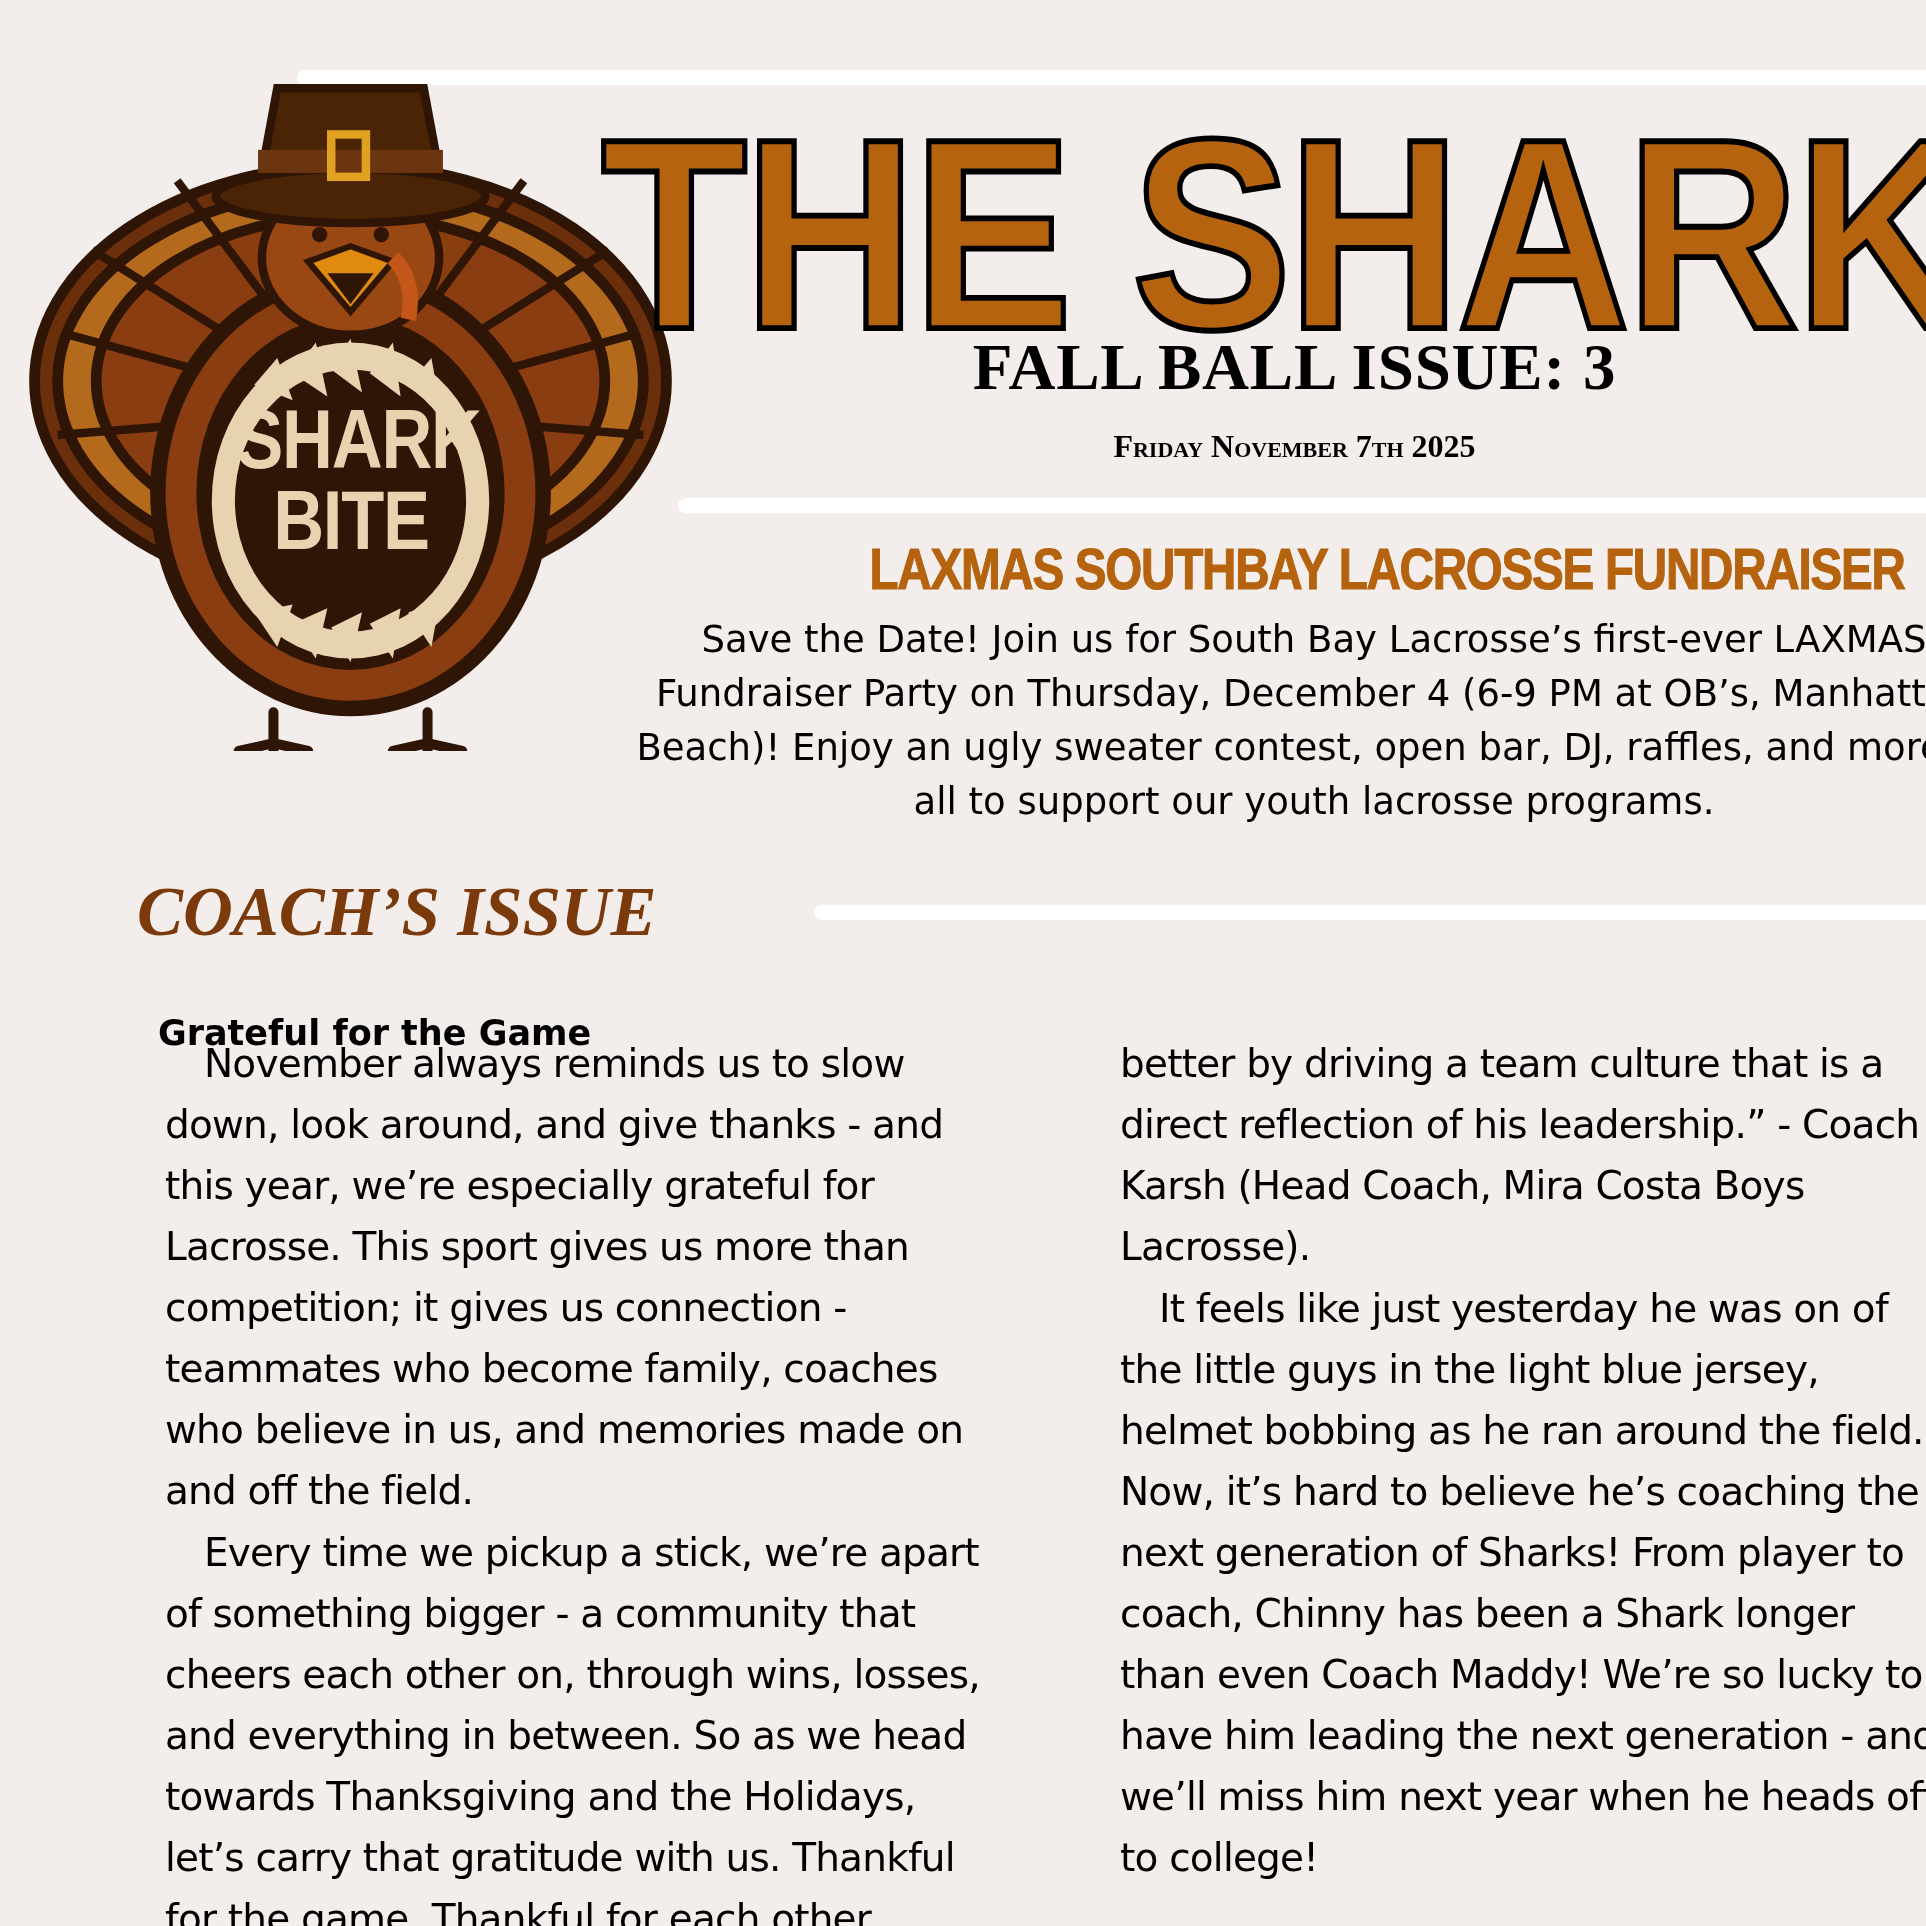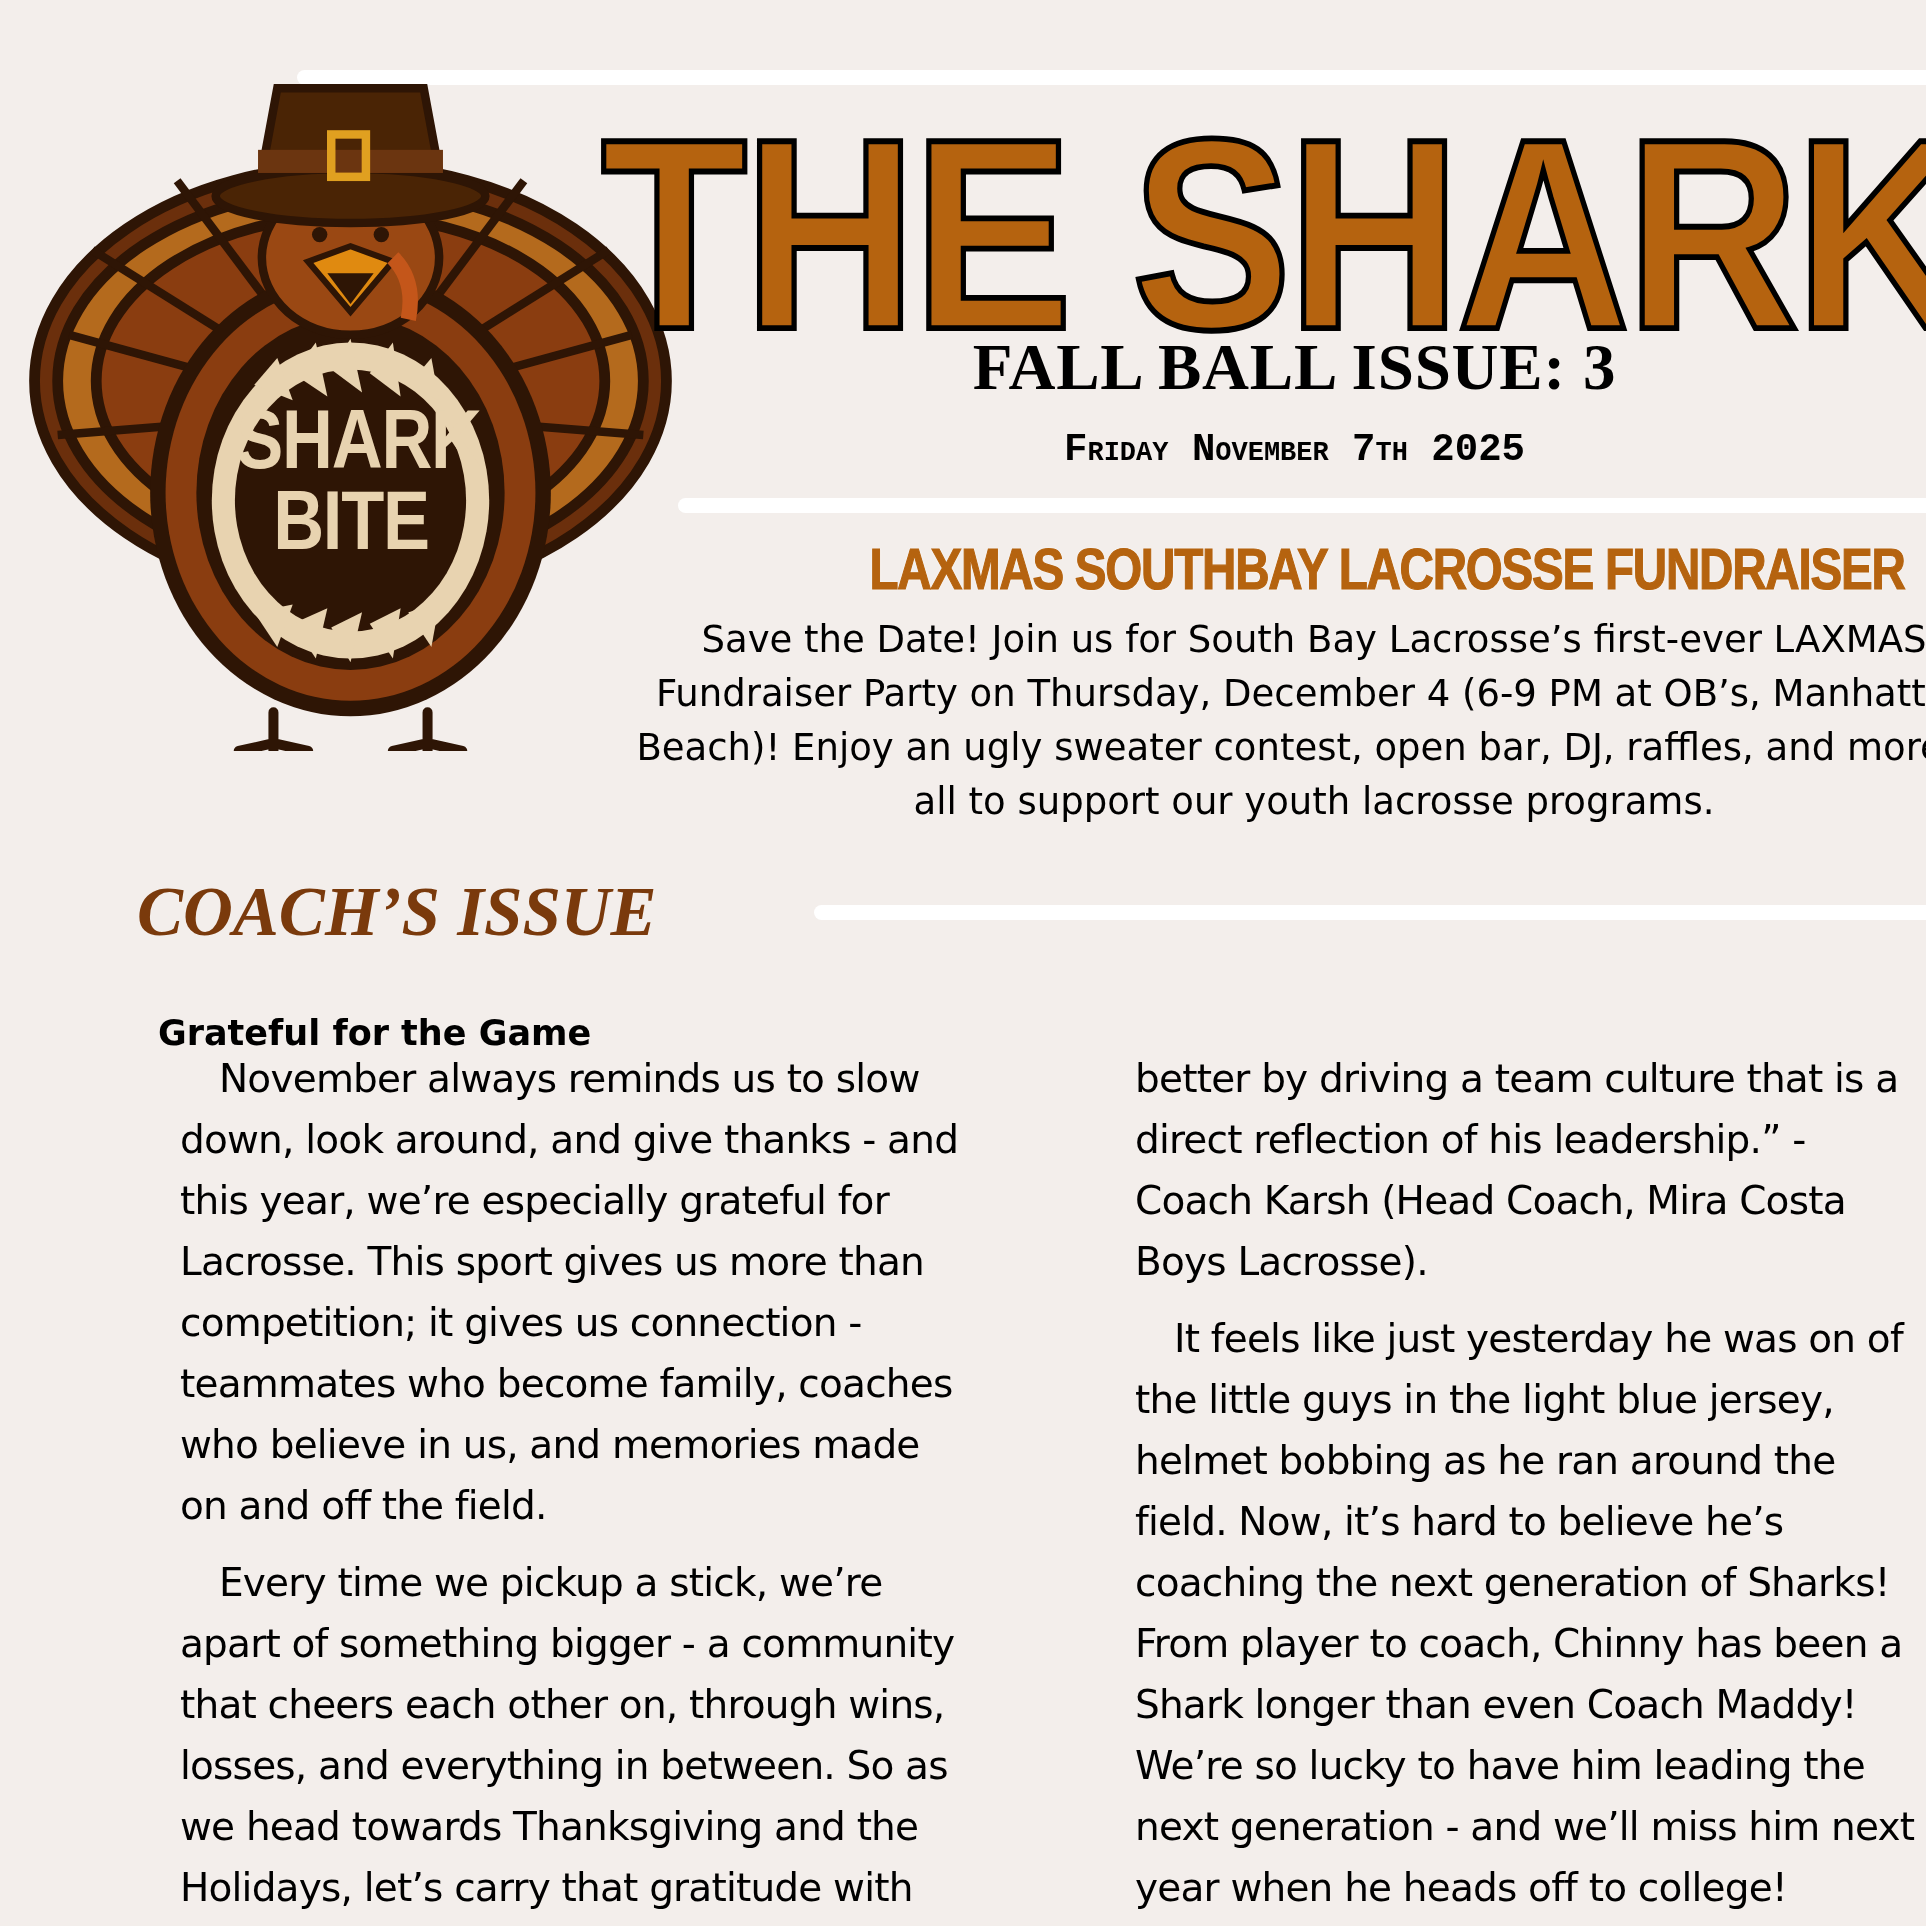--- a/index.html
+++ b/index.html
@@ -7,33 +7,33 @@
          font-family:"DejaVu Sans", sans-serif; color:#000; }
   .abs { position:absolute; }
   .rule { position:absolute; background:#ffffff; border-radius:7.7px; }
   .masthead { position:absolute; left:601px; top:85px; width:1410px; height:270px;
      font-family:"Liberation Sans", sans-serif; font-weight:bold; font-size:247px; line-height:270px;
      color:#b5630f; -webkit-text-stroke:5.4px #000; text-align:center; letter-spacing:-3.9px;
      transform:scaleX(0.82); transform-origin:left top; white-space:nowrap; }
   .issue { position:absolute; left:936px; top:329px; width:717px; text-align:center;
      font-family:"Liberation Serif", serif; font-weight:bold; font-size:65px; line-height:77px; letter-spacing:0.8px; }
   .date { position:absolute; left:936px; top:428px; width:717px; text-align:center;
-     font-family:Liberation Mono, monospace; font-weight:bold; font-size:39px; font-variant:small-caps; }
+     font-family:Liberation Serif, serif; font-weight:bold; font-size:32px; font-variant:small-caps; }
   .fund-title { position:absolute; left:732px; top:535px; width:1310px; text-align:center;
      font-family:"Liberation Sans", sans-serif; font-weight:bold; font-size:58px; color:#b5630f;
      letter-spacing:-1.5px; transform:scaleX(0.82); transform-origin:center top; white-space:nowrap;
      -webkit-text-stroke:1.2px #b5630f; text-shadow:0 0 3.1px #fff; }
   .fund-body { position:absolute; left:636px; top:613px; width:1356px; text-align:center;
      font-size:37px; line-height:54px; font-family:"DejaVu Sans", sans-serif; }
   .section-h { position:absolute; font-family:"Liberation Serif", serif; font-style:italic; font-weight:bold;
      color:#7a3a0c; font-size:69px; line-height:77px; white-space:nowrap; }
   .subhead { position:absolute; left:158px; top:1013px; font-family:"DejaVu Sans", sans-serif; font-weight:bold; font-size:35px; }
   .col { position:absolute; font-size:39px; line-height:61px; font-family:"DejaVu Sans", sans-serif;
          letter-spacing:-0.8px; }
-  .col p { margin:16px; text-indent:39px; }
+  .col p { margin:1px; text-indent:39px; }
 </style>
 </head>
 <body>
 
 <div class="rule" style="left:297px; top:70px; width:1784px; height:15.4px;"></div>
 <div class="rule" style="left:678px; top:498px; width:1402px; height:15.4px;"></div>
 <div class="rule" style="left:814px; top:905px; width:1267px; height:15.4px;"></div>
 
 <div class="abs" style="left:23px; top:65px; width:655px; height:686px;">
   <svg width="655" height="686" viewBox="0 0 1700 1780">

